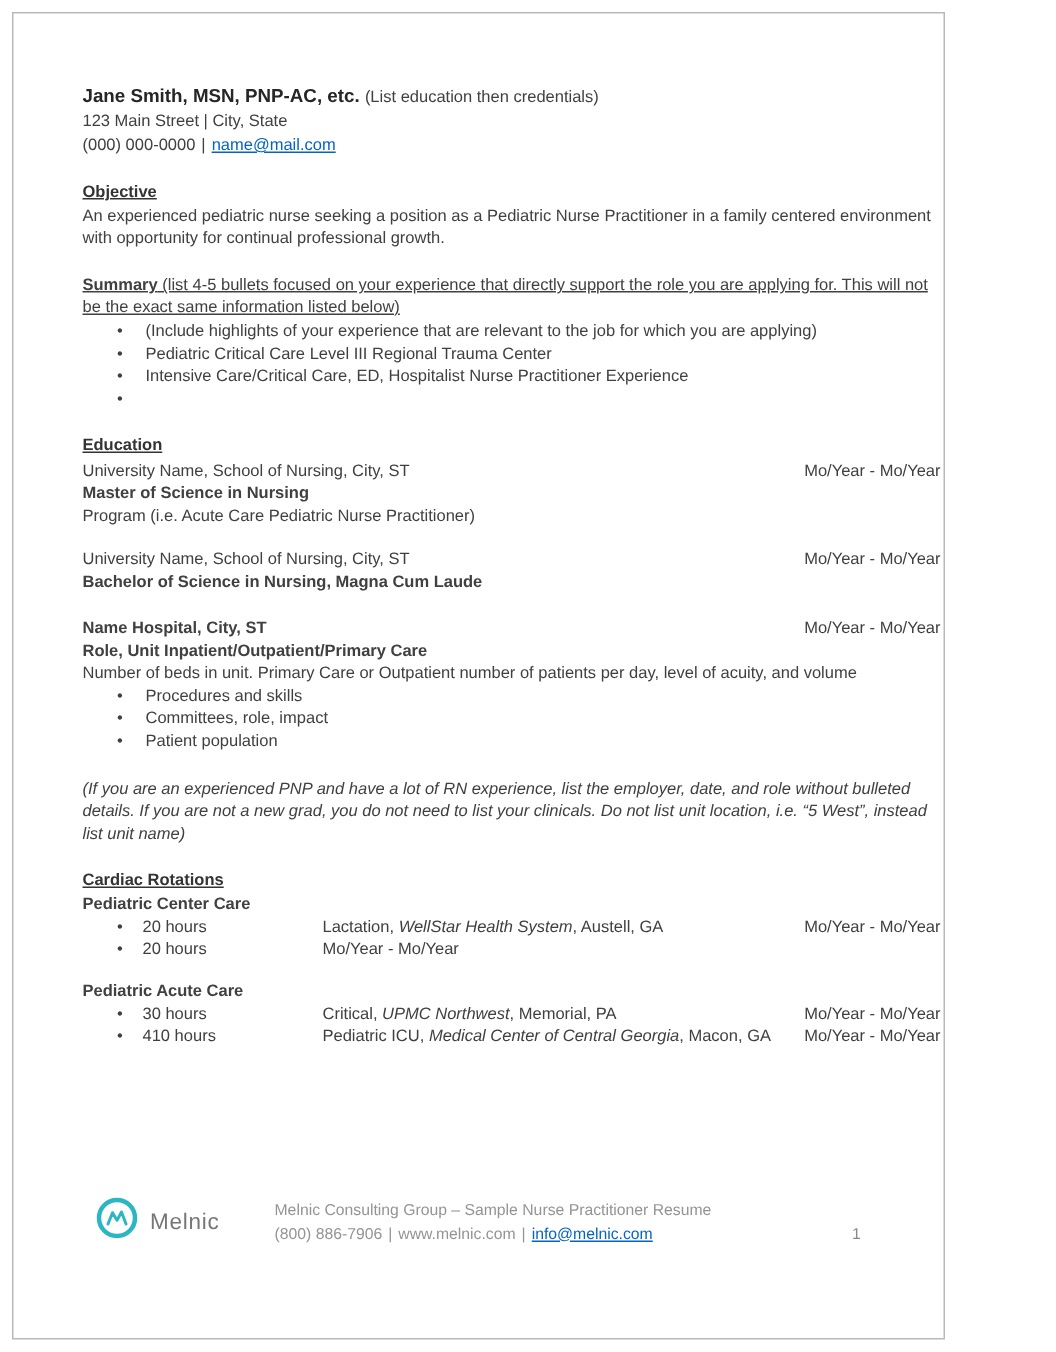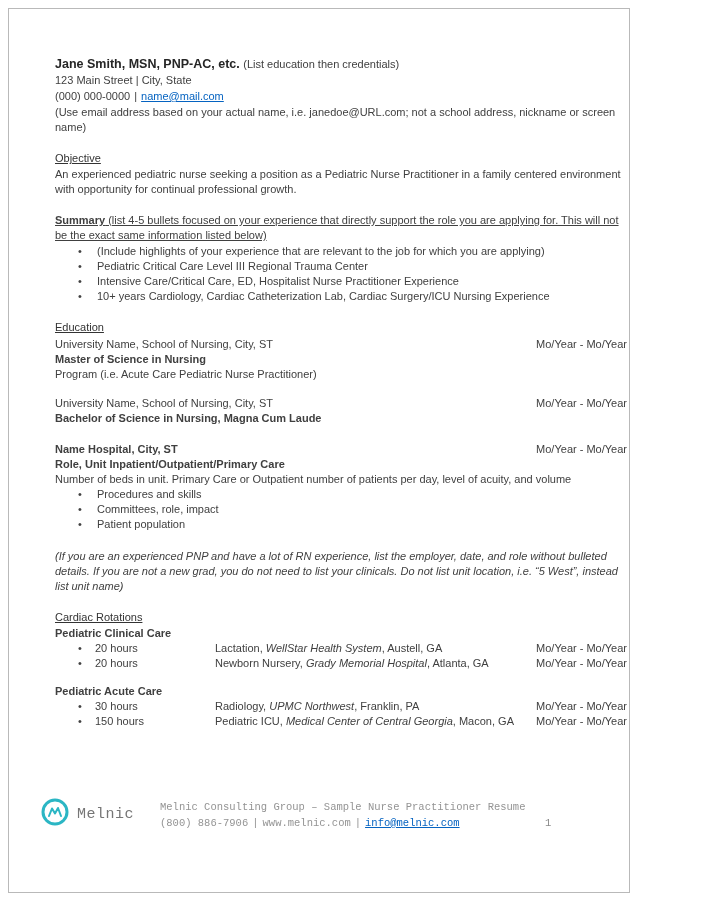--- a/index.html
+++ b/index.html
@@ -34,21 +34,21 @@
   .name { font-weight: bold; }
   .name-note { font-weight: normal; color: #404040; font-size: 11px; }
   .contact-line { margin-top: 1px; }
   .link { color: #0563c1; text-decoration: underline; cursor: pointer; text-align: right; }
   .sep { margin: 0 4px; }
   .small-note { margin-top: 1px; }
 
   .section { margin-top: 16px; }
   .heading-line { margin-bottom: 1px; }
   .heading {
-    font-weight: normal;
+    font-weight: bold;
     text-decoration: underline;
     color: #333333;
   }
   .underlined { text-decoration: underline; }
 
   .bullet-row {
     display: flex;
     padding-left: 23px;
     line-height: 15px;
   }
@@ -83,28 +83,27 @@
     box-sizing: border-box;
   }
   .clin-mark { width: 17px; flex: 0 0 17px; }
   .clin-desc { flex: 1 1 auto; }
   .clin-dates { flex: 0 0 auto; white-space: nowrap; }
   .group { margin-top: 13px; }
   .group-title { font-weight: bold; }
 
   .footer {
     position: absolute;
-    left: 40px;
+    left: 63px;
     right: 57px;
     top: 797px;
     height: 46px;
     color: #949494;
     font-size: 10.5px;
     line-height: 16px;
-    font-family: Liberation Mono, monospace;
   }
   .footer-inner { display: flex; align-items: center; }
   .logo-block { display: flex; align-items: center; width: 118px; flex: 0 0 118px; }
   .brand-text {
     margin-left: 7px;
     font-size: 15px;
     color: #767676;
     letter-spacing: 0.5px;
   }
   .footer-text { margin-left: 2px; }
@@ -125,21 +124,20 @@
   <div class="content">
 
     <div class="name-line">
       <span class="name">Jane Smith, MSN, PNP-AC, etc.</span>
       <span class="name-note">(List education then credentials)</span>
     </div>
     <div>123 Main Street | City, State</div>
     <div class="contact-line">
       <span>(000) 000-0000</span><span class="sep">|</span><span class="link">name@mail.com</span>
     </div>
-    <div class="small-note">(Use email address based on your actual name, i.e. janedoe@URL.com; not a school address, nickname or screen name)</div>
 
     <div class="section">
       <div class="heading-line"><span class="heading">Objective</span></div>
       <div>An experienced pediatric nurse seeking a position as a Pediatric Nurse Practitioner in a family centered environment with opportunity for continual professional growth.</div>
     </div>
 
     <div class="section">
       <div class="heading-line">
         <span class="underlined"><span class="bold">Summary</span><span> (list 4-5 bullets focused on your experience that directly support the role you are applying for. This will not be the exact same information listed below)</span></span>
       </div>
@@ -150,21 +148,20 @@
       <div class="bullet-row">
         <span class="bullet-mark">•</span>
         <span>Pediatric Critical Care Level III Regional Trauma Center</span>
       </div>
       <div class="bullet-row">
         <span class="bullet-mark">•</span>
         <span>Intensive Care/Critical Care, ED, Hospitalist Nurse Practitioner Experience</span>
       </div>
       <div class="bullet-row">
         <span class="bullet-mark">•</span>
-        <span>10+ years Cardiology, Cardiac Catheterization Lab, Cardiac Surgery/ICU Nursing Experience</span>
       </div>
     </div>
 
     <div class="section">
       <div class="heading-line"><span class="heading">Education</span></div>
 
       <div class="entry first">
         <div class="row-split">
           <span>University Name, School of Nursing, City, ST</span>
           <span class="dates">Mo/Year - Mo/Year</span>
@@ -201,57 +198,56 @@
         <span class="bullet-mark">•</span>
         <span>Patient population</span>
       </div>
       <div class="note-para">(If you are an experienced PNP and have a lot of RN experience, list the employer, date, and role without bulleted details.  If you are not a new grad, you do not need to list your clinicals.  Do not list unit location, i.e. “5 West”, instead list unit name)</div>
     </div>
 
     <div class="section">
       <div class="heading-line"><span class="heading">Cardiac Rotations</span></div>
 
       <div>
-        <div class="group-title">Pediatric Clinical Care</div>
+        <div class="group-title">Pediatric Center Care</div>
 
         <div class="clin-row">
           <span class="clin-left">
             <span class="clin-mark">•</span>
             <span>20 hours</span>
           </span>
           <span class="clin-desc"><span>Lactation, </span><span class="italic">WellStar Health System</span><span>, Austell, GA</span></span>
           <span class="clin-dates">Mo/Year - Mo/Year</span>
         </div>
 
         <div class="clin-row">
           <span class="clin-left">
             <span class="clin-mark">•</span>
             <span>20 hours</span>
           </span>
-          <span class="clin-desc"><span>Newborn Nursery, </span><span class="italic">Grady Memorial Hospital</span><span>, Atlanta, GA</span></span>
           <span class="clin-dates">Mo/Year - Mo/Year</span>
         </div>
       </div>
 
       <div class="group">
         <div class="group-title">Pediatric Acute Care</div>
 
         <div class="clin-row">
           <span class="clin-left">
             <span class="clin-mark">•</span>
             <span>30 hours</span>
           </span>
-          <span class="clin-desc"><span>Radiology, </span><span class="italic">UPMC Northwest</span><span>, Franklin, PA</span></span>
-          <span class="clin-dates">Mo/Year - Mo/Year</span>
-        </div>
-
-        <div class="clin-row">
-          <span class="clin-left">
-            <span class="clin-mark">•</span>
-            <span>150 hours</span>
+          <span class="clin-desc"><span>Critical, </span><span class="italic">UPMC Northwest</span><span>, Memorial, PA</span></span>
+          <span class="clin-dates">Mo/Year - Mo/Year</span>
+        </div>
+
+        <div class="clin-row">
+          <span class="clin-left">
+            <span class="clin-mark">•</span>
+            <span>410 hours</span>
           </span>
           <span class="clin-desc"><span>Pediatric ICU, </span><span class="italic">Medical Center of Central Georgia</span><span>, Macon, GA</span></span>
           <span class="clin-dates">Mo/Year - Mo/Year</span>
         </div>
       </div>
     </div>
 
   </div>
 
   <div class="footer">

